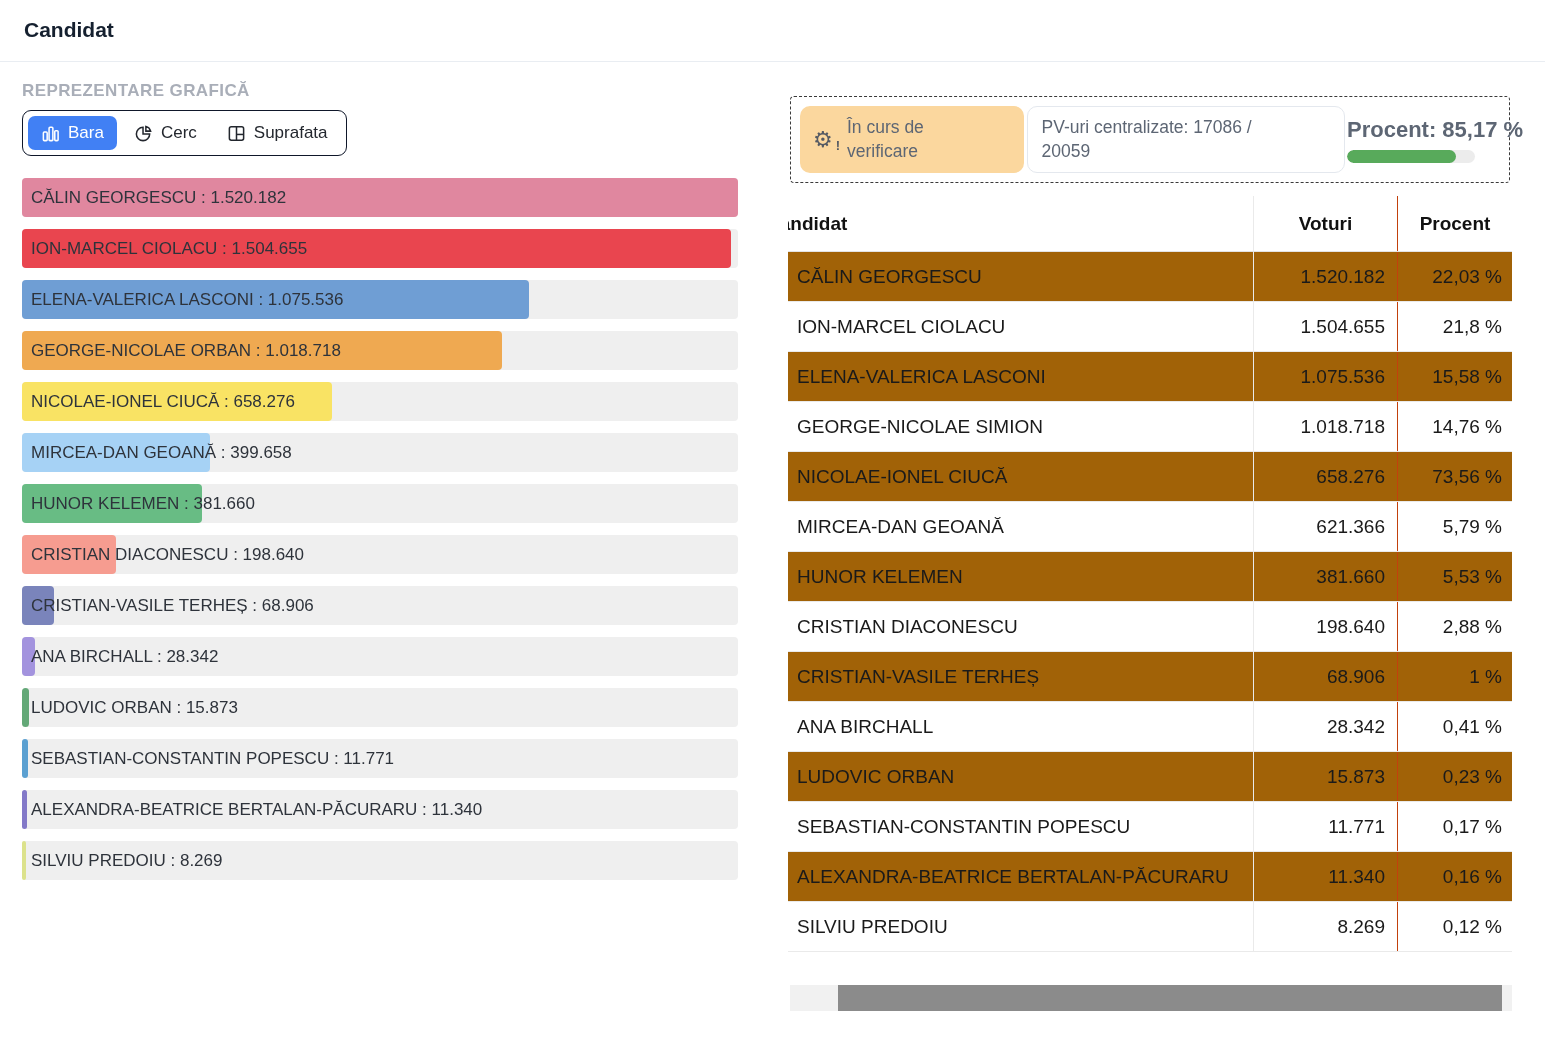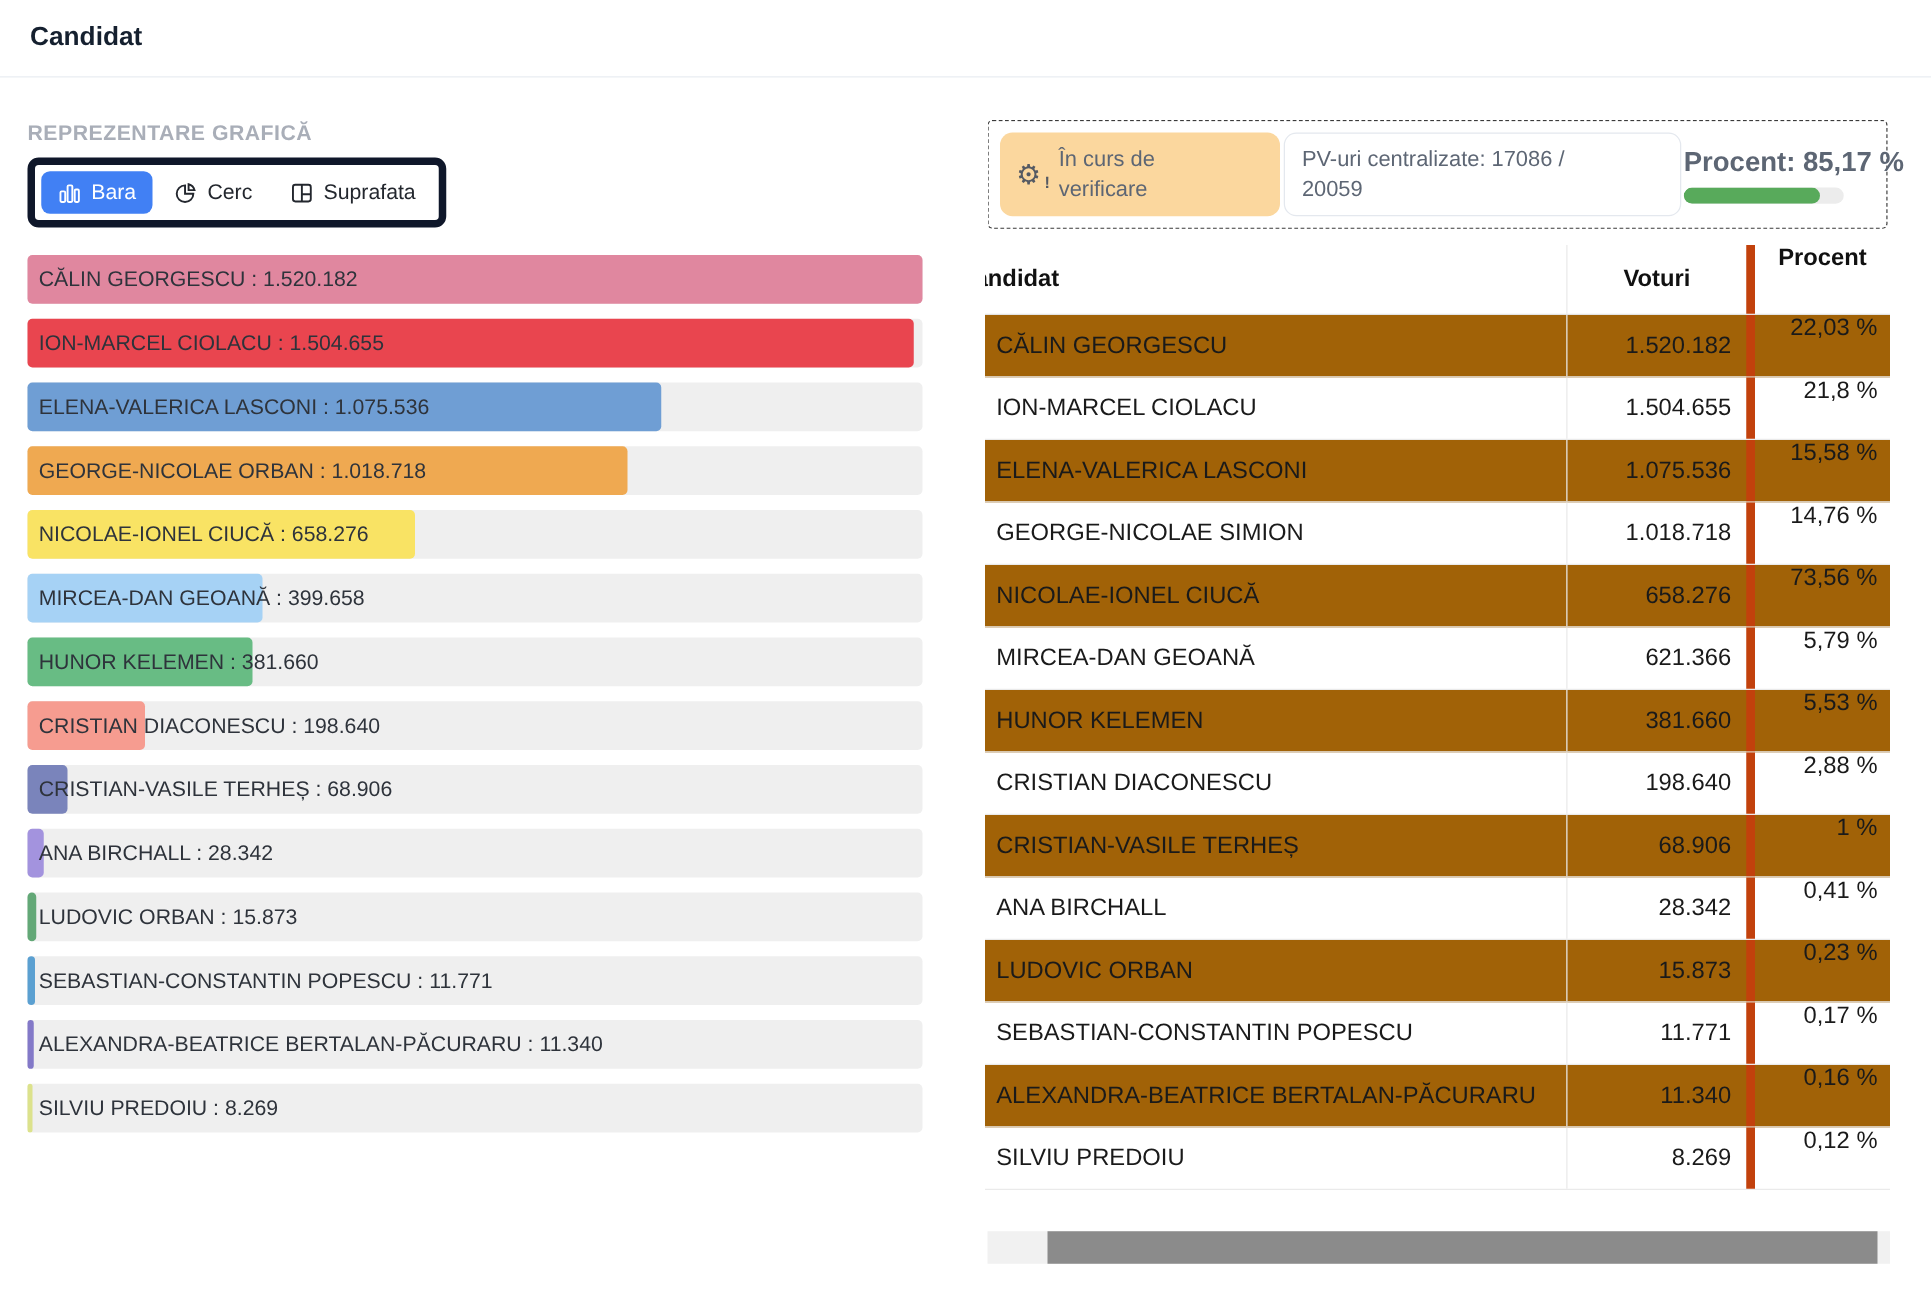--- a/index.html
+++ b/index.html
@@ -7,24 +7,24 @@
   body {
     width:1545px; height:1039px; position:relative; overflow:hidden;
     background:#ffffff; font-family:"Liberation Sans", sans-serif; color:#1b1b1b;
   }
   
   .topbar { position:absolute; left:0; top:0; width:1545px; height:62px;
     background:#fff; border-bottom:1px solid #e9edf2; }
   .page-title { position:absolute; left:24px; top:18px; font-size:21px; font-weight:700; color:#15202f; }
 
   
-  .chart-panel { position:absolute; left:22px; top:62px; width:716px; }
+  .chart-panel { position:absolute; left:22px; top:46px; width:716px; }
   .section-heading { margin-top:35px; font-size:17px; font-weight:600; letter-spacing:.4px; color:#a9aeb8; }
   .tabs { margin-top:9px; display:inline-flex; align-items:center; gap:4px;
-    border:6px solid #0f172a; border-radius:9px; padding:5px; background:#fff; }
+    border:1px solid #0f172a; border-radius:9px; padding:5px; background:#fff; }
   .tab { display:flex; align-items:center; gap:8px; font-size:17px; font-weight:500;
     padding:7px 13px; border:none; border-radius:7px; background:transparent; color:#23272e;
     font-family:"Liberation Sans", sans-serif; cursor:pointer; }
   .tab.active { background:#4180f4; color:#fff; }
   .tab svg { display:block; }
 
   .bars { margin-top:22px; }
   .bar-row { position:relative; height:39px; margin-bottom:12px; background:#efefef; border-radius:4px; }
   .bar-fill { position:absolute; left:0; top:0; bottom:0; border-radius:4px; min-width:4px; }
   .bar-label { position:absolute; left:9px; top:50%; transform:translateY(-50%);
@@ -53,22 +53,22 @@
   .table-wrap { position:absolute; left:788px; top:196px; width:724px; overflow:hidden; background:#fff; }
   .trow { display:flex; align-items:stretch; height:50px; border-bottom:1px solid #eaeaea;
     font-size:19px; color:#1a1a1a; }
   .trow.head { height:56px; font-weight:700; color:#111; border-bottom:1px solid #e3e3e3; }
   .trow.stripe { background:#a16207; }
   .c-name { flex:1; display:flex; align-items:center; padding-left:9px; white-space:nowrap; overflow:hidden; }
   .trow.head .c-name { padding-left:2px; }
   .trow.head .c-name span { margin-left:-24px; white-space:nowrap; }
   .c-votes { width:144px; display:flex; align-items:center; justify-content:flex-end;
     padding-right:12px; border-left:1px solid #eaeaea; white-space:nowrap; }
-  .c-pct { width:115px; display:flex; justify-content:flex-end;
-    padding-right:10px; border-left:7px solid #c2410c; white-space:nowrap; }
+  .c-pct { width:115px; display:flex; align-items:center; justify-content:flex-end;
+    padding-right:10px; border-left:1px solid #c2410c; white-space:nowrap; }
   .trow.head .c-votes, .trow.head .c-pct { justify-content:center; padding-right:0; }
 
   
   .hscroll { position:absolute; left:790px; top:985px; width:722px; height:26px; background:#f1f1f1; }
   .hthumb { position:absolute; left:48px; top:0; bottom:0; width:664px; background:#8b8b8b; }
 </style>
 </head>
 <body>
 
 <div class="topbar">

